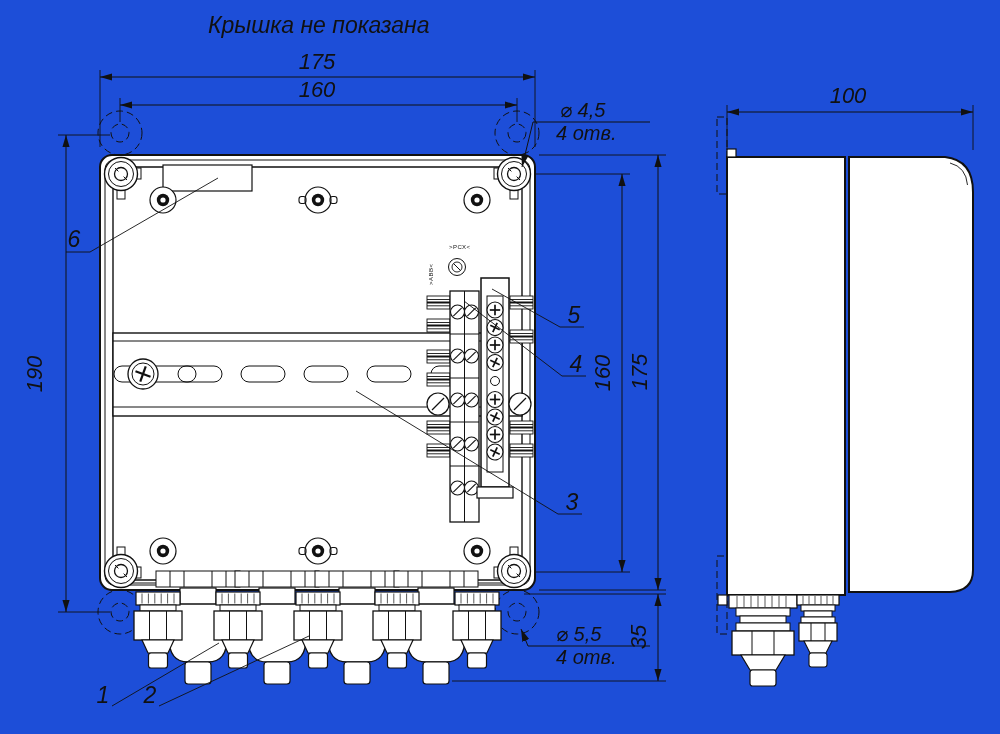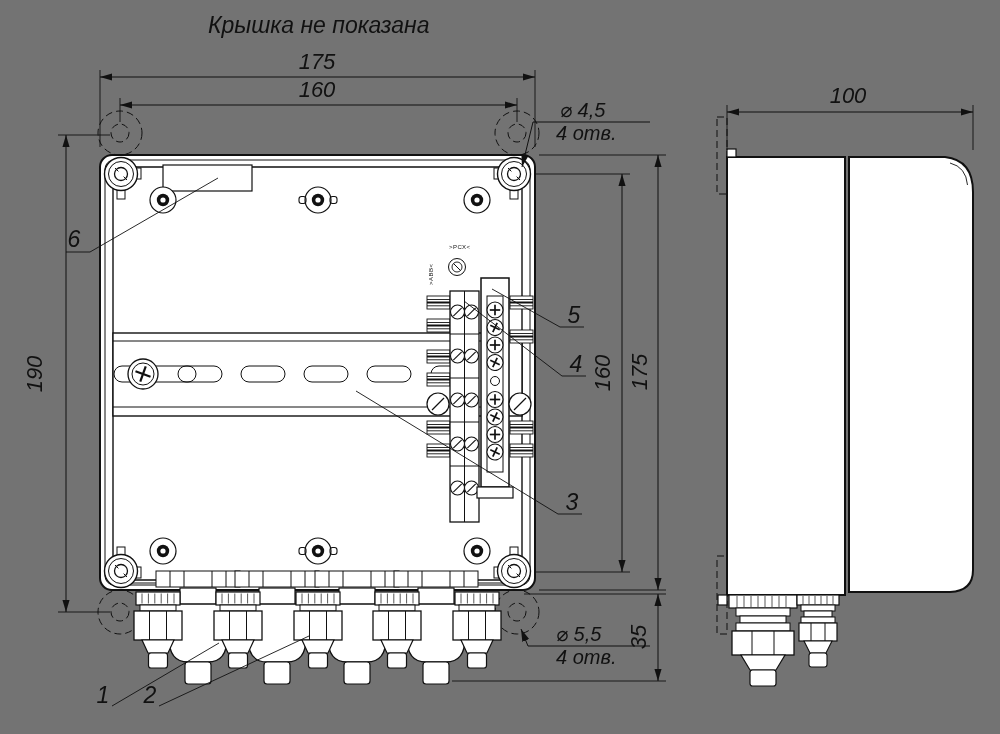--- a/index.html
+++ b/index.html
@@ -1,16 +1,16 @@
 <!DOCTYPE html>
 <html><head>
 <meta charset="utf-8">
 <style>
   html,body{margin:0;padding:0;background:#fff;}
-  .page{position:relative;width:1000px;height:734px;background:#737373;overflow:hidden;}
+  .page{position:relative;width:1000px;height:734px;background:#1d4ed8;overflow:hidden;}
   svg{display:block;}
   svg text{font-family:"Liberation Sans","DejaVu Sans",sans-serif;font-style:italic;fill:#111;}
   .dimtxt{font-size:22px;}
   .calltxt{font-size:20px;}
   .parttxt{font-size:23px;}
   .titletxt{font-size:23px;}
   .tinytxt{font-size:6px;font-style:normal;letter-spacing:0.5px;}
   .wf{fill:#fff;stroke:#111;}
   .nf{fill:none;stroke:#111;}
   .dash{stroke-dasharray:7 4;}

